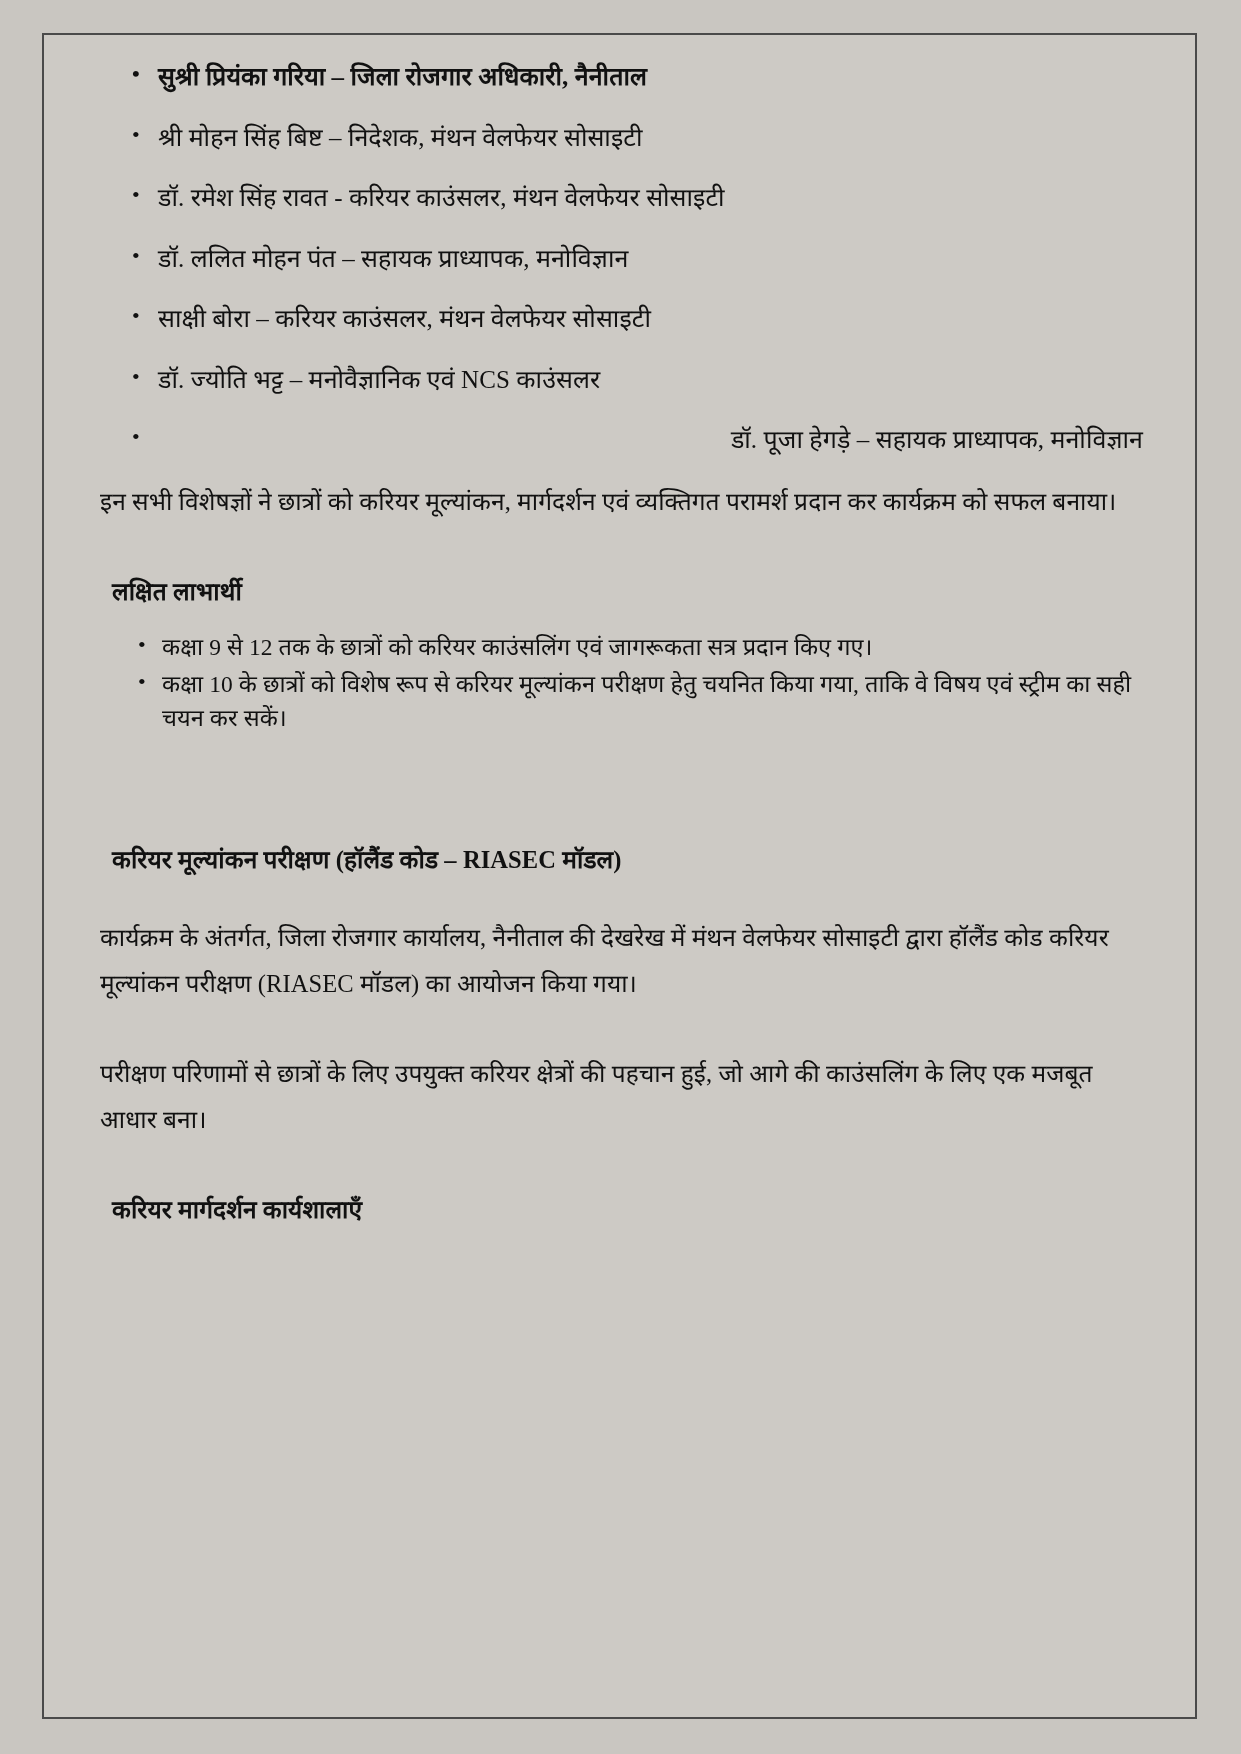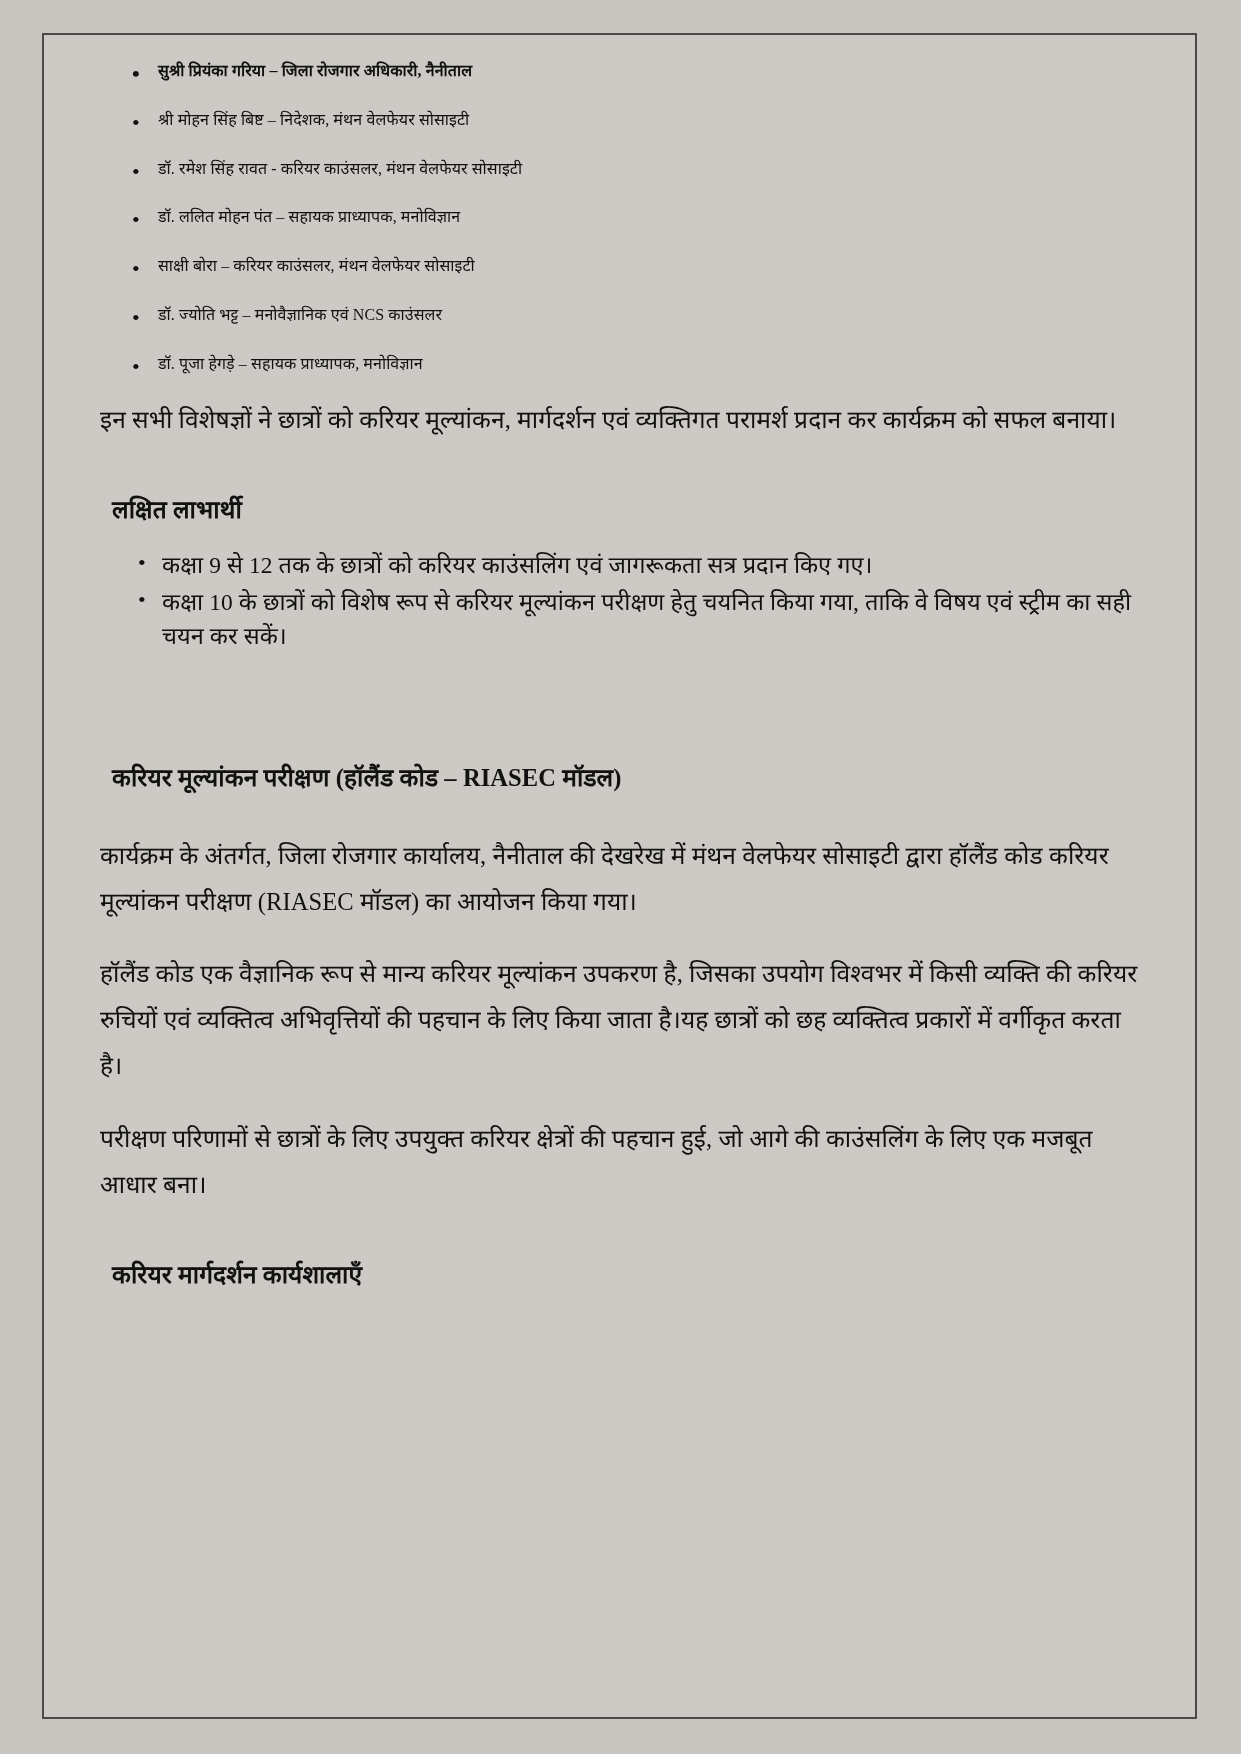--- a/index.html
+++ b/index.html
@@ -33,38 +33,39 @@
 
   
   ul.doc-list {
     list-style: none;
     margin: 0;
     padding: 0;
   }
   ul.doc-list > li {
     position: relative;
     padding-left: 62px;
-    font-size: 16px;
+    font-size: 25px;
     line-height: 1.30;
     letter-spacing: 0.1px;
   }
   ul.doc-list > li::before {
     content: "\2022";
     position: absolute;
     left: 36px;
     top: -1px;
     font-size: 22px;
     line-height: 1.30;
     color: #111;
   }
   ul.speakers > li {
     margin-bottom: 28px;
   }
   ul.speakers > li:last-child {
     margin-bottom: 0;
+    text-align: right;
   }
   ul.speakers > li.bold-item {
     font-weight: bold;
   }
 
   ul.beneficiaries {
     margin-top: 22px;
   }
   ul.beneficiaries > li {
     font-size: 23.5px;
@@ -128,21 +129,20 @@
     <div class="gap-xxl"></div>
 
     <h2 class="section-heading">करियर मूल्यांकन परीक्षण (हॉलैंड कोड – RIASEC मॉडल)</h2>
 
     <div class="gap-sm"></div>
 
     <p class="body-para">कार्यक्रम के अंतर्गत, जिला रोजगार कार्यालय, नैनीताल की देखरेख में मंथन वेलफेयर सोसाइटी द्वारा हॉलैंड कोड करियर मूल्यांकन परीक्षण (RIASEC मॉडल) का आयोजन किया गया।</p>
 
     <div class="gap-sm"></div>
 
-    <p class="body-para">हॉलैंड कोड एक वैज्ञानिक रूप से मान्य करियर मूल्यांकन उपकरण है, जिसका उपयोग विश्वभर में किसी व्यक्ति की करियर रुचियों एवं व्यक्तित्व अभिवृत्तियों की पहचान के लिए किया जाता है।यह छात्रों को छह व्यक्तित्व प्रकारों में वर्गीकृत करता है।</p>
 
     <div class="gap-sm"></div>
 
     <p class="body-para">परीक्षण परिणामों से छात्रों के लिए उपयुक्त करियर क्षेत्रों की पहचान हुई, जो आगे की काउंसलिंग के लिए एक मजबूत आधार बना।</p>
 
     <div class="gap-md"></div>
 
     <h2 class="section-heading">करियर मार्गदर्शन कार्यशालाएँ</h2>
 
     <div class="gap-sm"></div>

